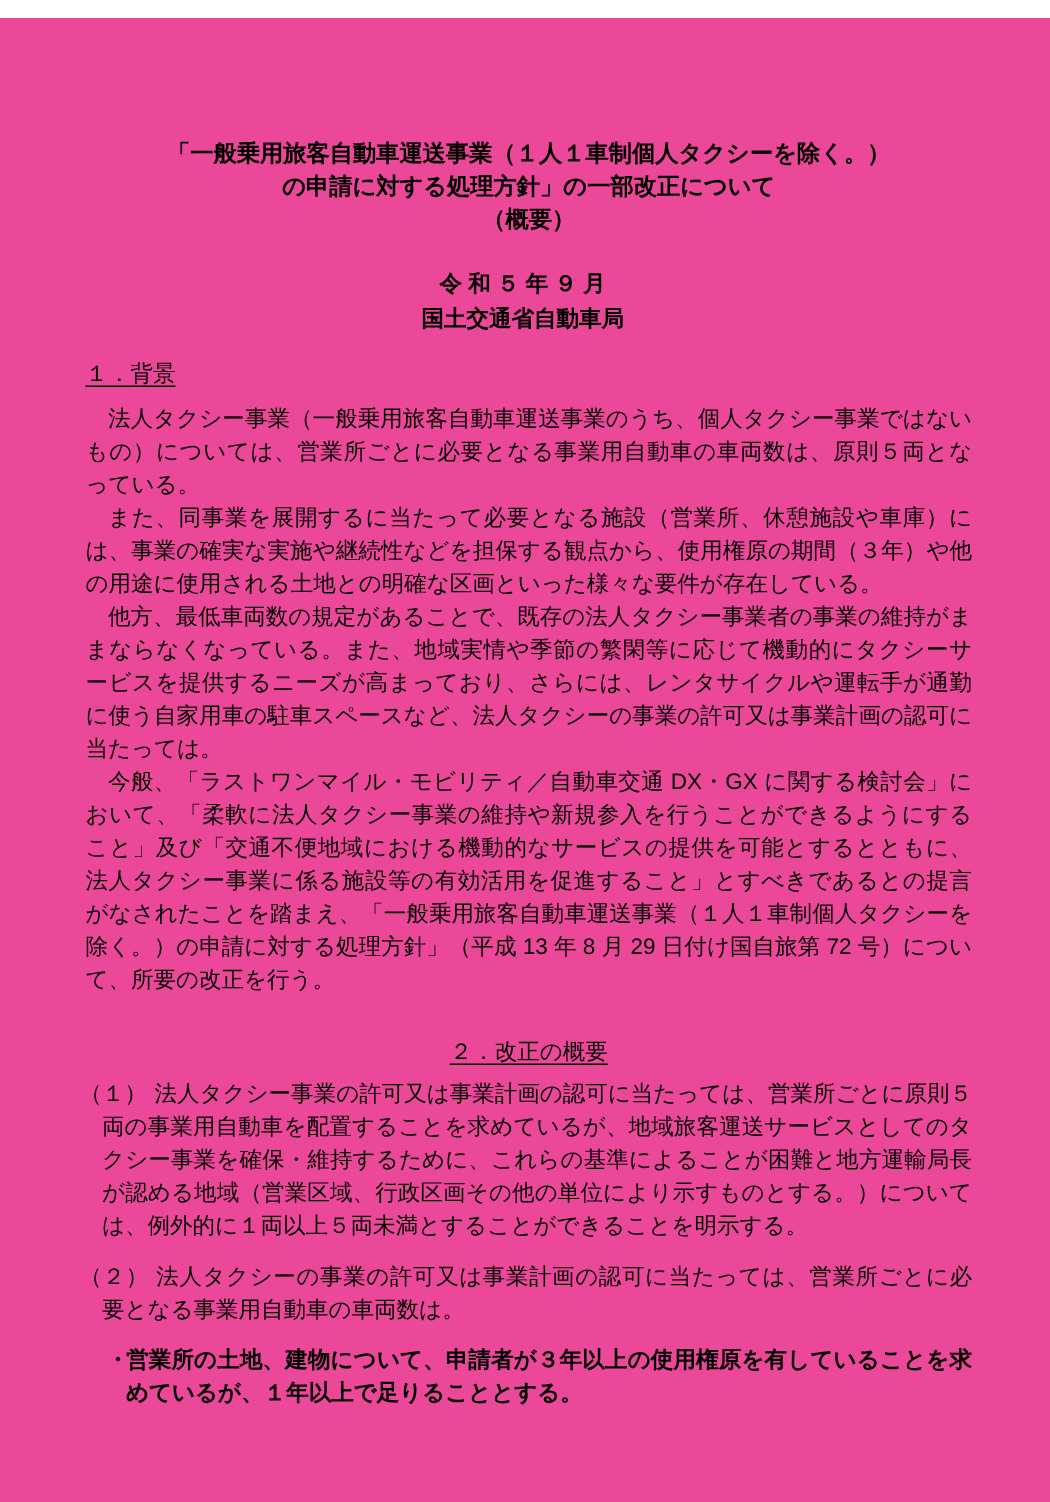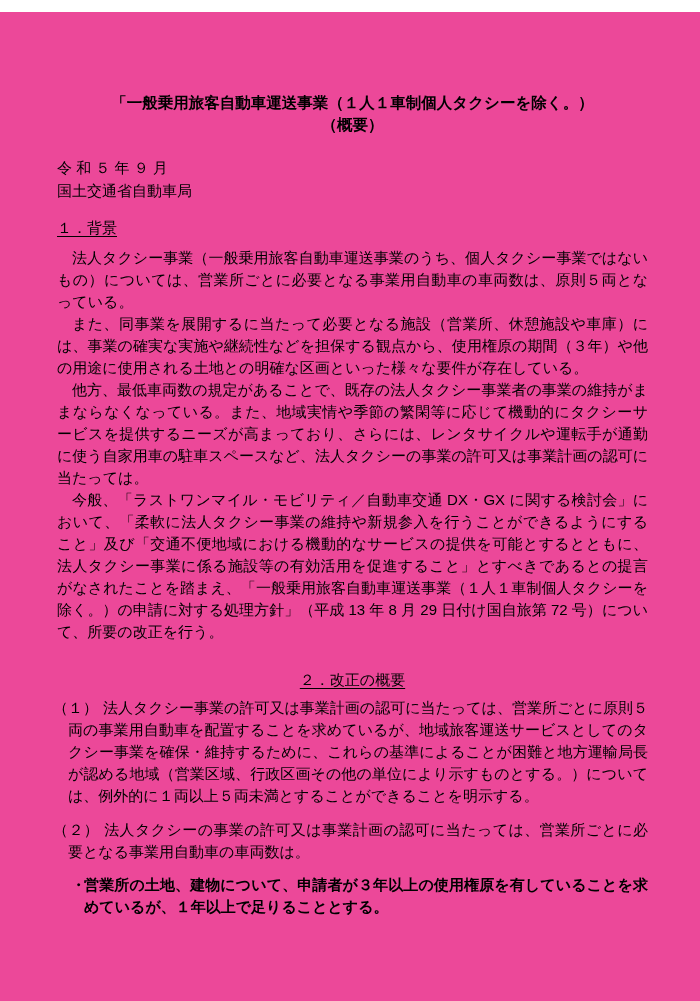--- a/index.html
+++ b/index.html
@@ -22,23 +22,24 @@
     margin-top: 12px;
   }
   .title-block {
     text-align: center;
     font-weight: bold;
     font-size: 15.5px;
     line-height: 22px;
   }
   .meta-block {
     margin-top: 20px;
-    text-align: left;
+    text-align: center;
     padding-right: 8px;
     line-height: 23px;
+    font-weight: bold;
   }
   .section-heading {
     font-weight: normal;
     text-decoration: underline;
     text-underline-offset: 3px;
     text-decoration-thickness: 1px;
   }
   .heading-1 { margin-top: 15px; }
   .heading-2 { margin-top: 26px; text-align: center; }
   .paras { margin-top: 8px; }
@@ -68,20 +69,21 @@
     text-indent: 0;
   }
 </style>
 </head>
 <body>
 
 <div class="page">
 
   <div class="title-block">
     <div>「一般乗用旅客自動車運送事業（１人１車制個人タクシーを除く。）</div>
+    <div>の申請に対する処理方針」の一部改正について</div>
     <div>（概要）</div>
   </div>
 
   <div class="meta-block">
     <div>令 和 ５ 年 ９ 月</div>
     <div>国土交通省自動車局</div>
   </div>
 
   <div>
     <div class="section-heading heading-1">１．背景</div>

